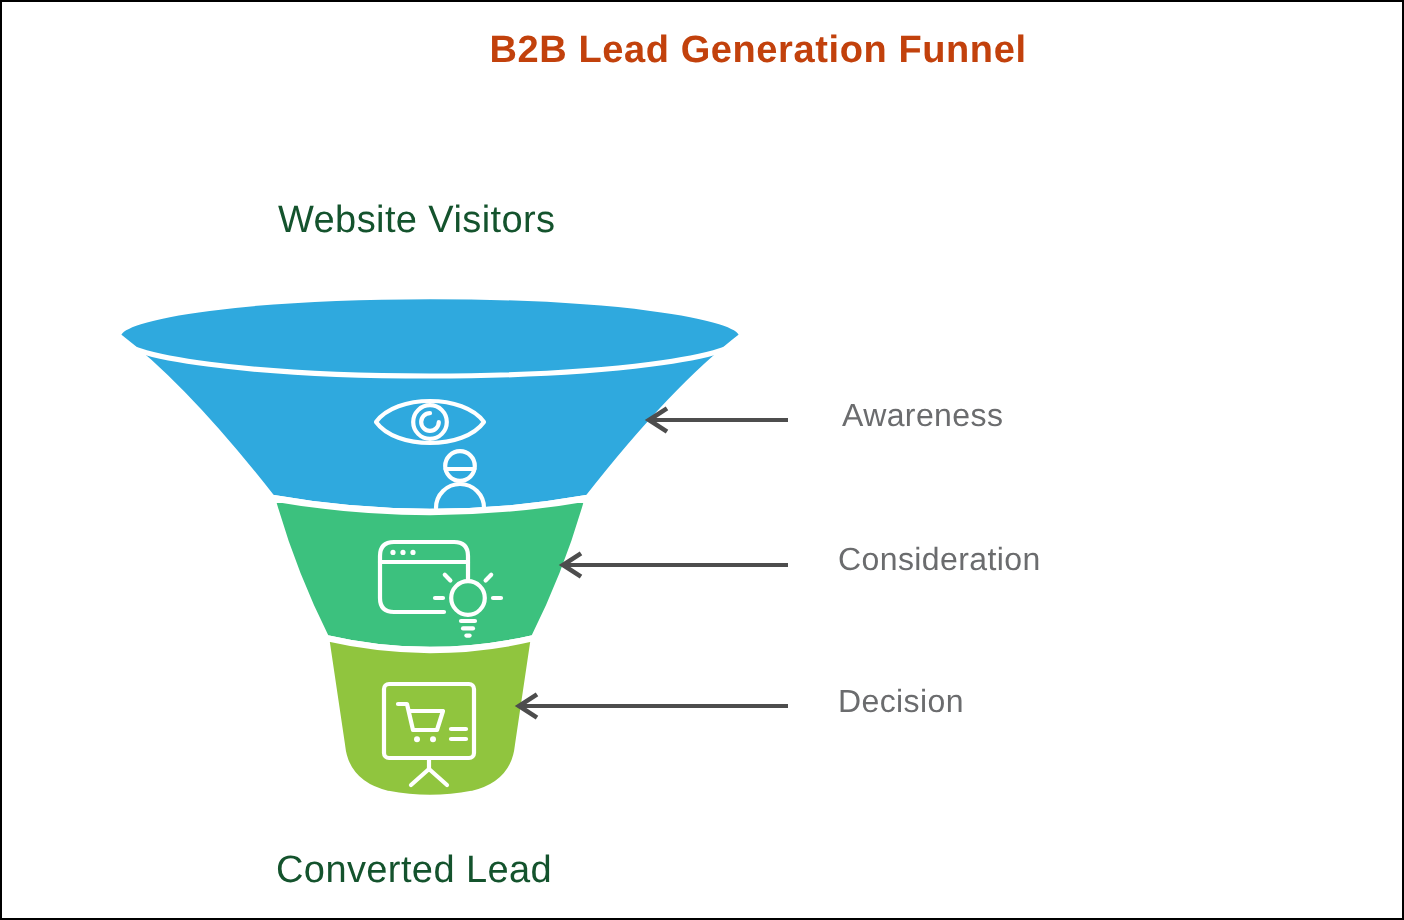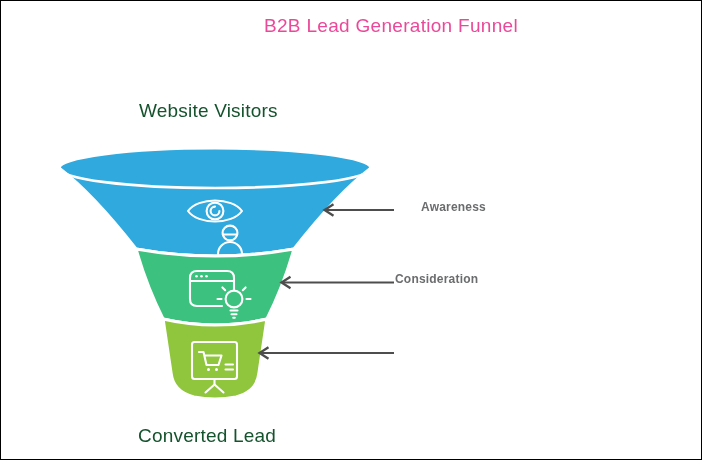--- a/index.html
+++ b/index.html
@@ -5,40 +5,39 @@
   html,body{margin:0;padding:0;background:#fff;}
   .canvas{
     position:relative;
     width:700px;height:458px;
     border:1px solid #000;
     background:#ffffff;
     font-family:"Liberation Sans", sans-serif;
     overflow:hidden;
   }
   .title{
-    position:absolute;left:232px;top:14px;width:316px;
+    position:absolute;left:220px;top:14px;width:316px;
     text-align:center;
-    font-size:19px;font-weight:400;color:#ec4899;letter-spacing:.3px;
+    font-size:19px;font-weight:700;color:#c2410c;letter-spacing:.3px;
     white-space:nowrap;
   }
   .endpoint-label{
     position:absolute;
     font-size:19px;color:#14532d;letter-spacing:.2px;
     white-space:nowrap;
   }
   .endpoint-label.top{left:138px;top:99px;}
   .endpoint-label.bottom{left:137px;top:424px;}
   .stage-label{
     position:absolute;
-    font-size:12px;color:#6b6c6e;letter-spacing:.2px;
+    font-size:16px;color:#6b6c6e;letter-spacing:.2px;
     white-space:nowrap;
-    font-weight:bold;
   }
   .stage-label.awareness{left:420px;top:199px;}
-  .stage-label.consideration{left:394px;top:271px;}
+  .stage-label.consideration{left:418px;top:271px;}
   .stage-label.decision{left:418px;top:342px;}
   svg.funnel{position:absolute;left:0;top:0;}
 </style>
 </head>
 <body>
 
 <div class="canvas">
 
   <div class="title">B2B Lead Generation Funnel</div>
 
@@ -102,14 +101,15 @@
       </g>
       <g>
         <path d="M 259 352 H 393"></path>
         <path d="M 267.5 346.2 L 258.5 352 L 267.5 357.8" stroke-width="2.3"></path>
       </g>
     </g>
   </svg>
 
   <div class="stage-label awareness">Awareness</div>
   <div class="stage-label consideration">Consideration</div>
+  <div class="stage-label decision">Decision</div>
 
 </div>
 
 </body></html>

